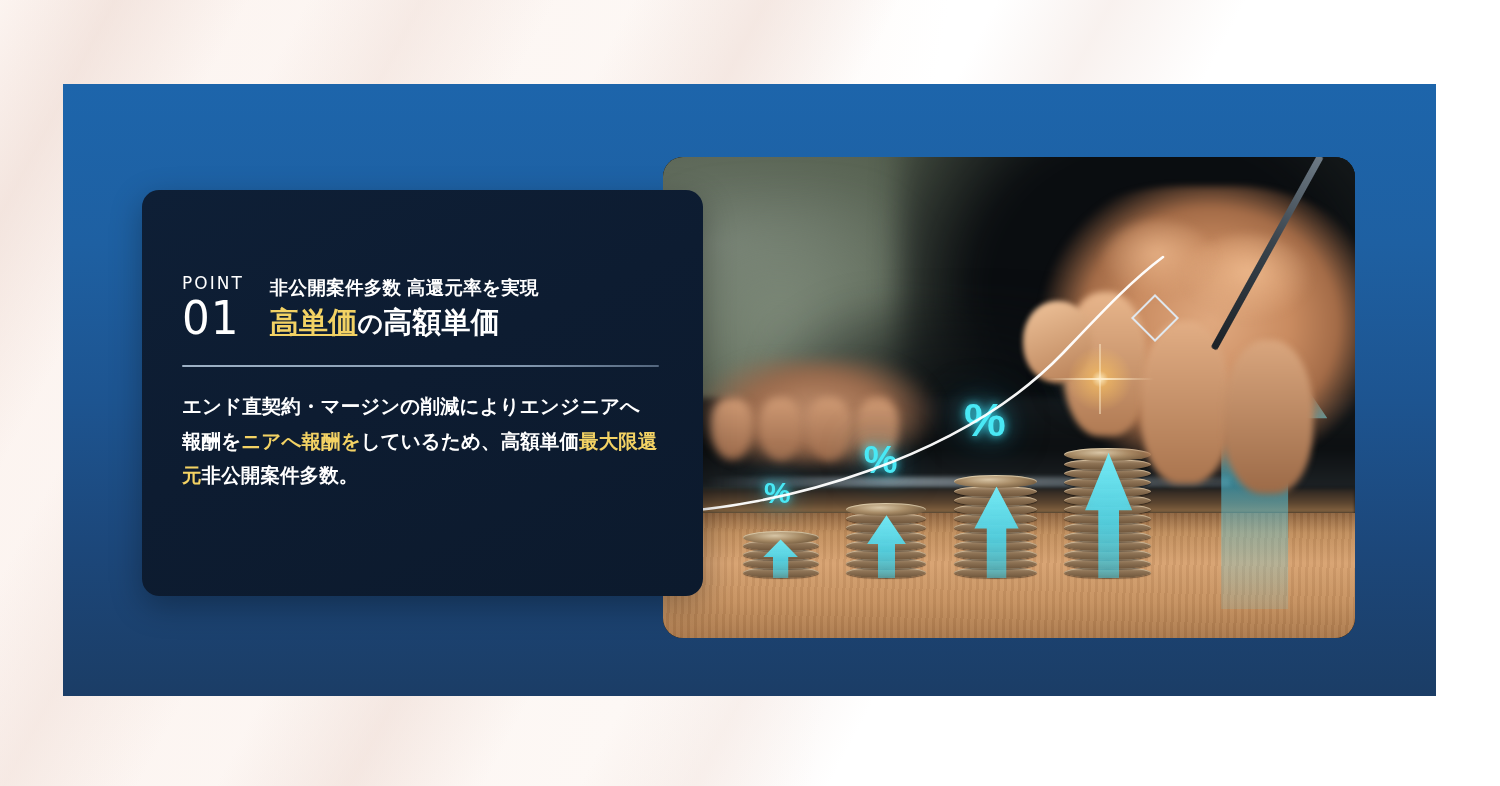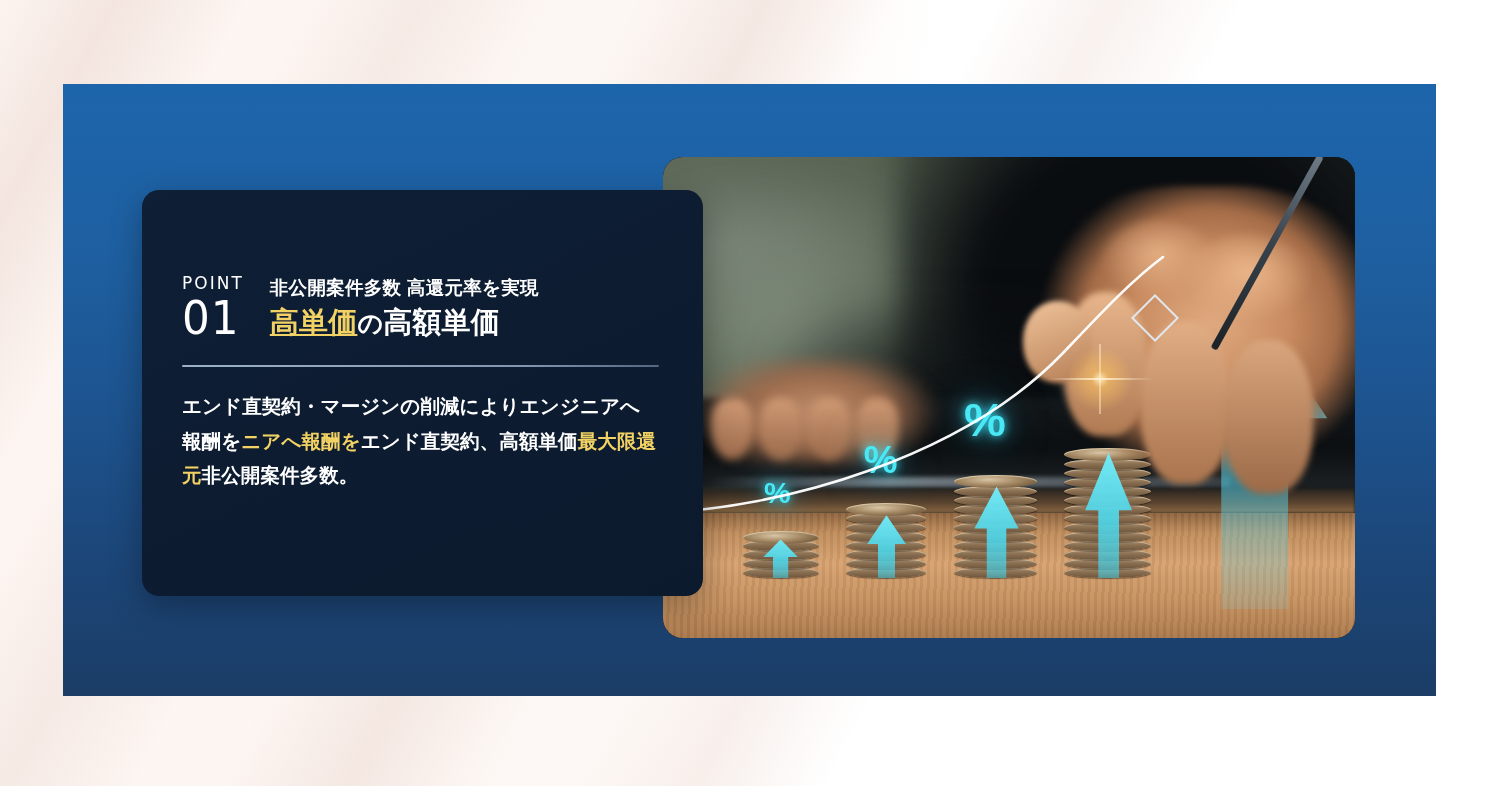--- a/index.html
+++ b/index.html
@@ -402,18 +402,18 @@
         </div>
 
         <div class="title-block">
           <div class="eyebrow">非公開案件多数 高還元率を実現</div>
           <h2 class="headline"><span class="hl-gold">高単価</span><span class="hl-no">の</span><span>高額単価</span></h2>
         </div>
       </div>
 
       <div class="divider"></div>
 
-      <p class="body-copy"><span>エンド直契約・マージンの削減によりエンジ</span><span>ニアへ報酬を</span><span class="gold">ニアへ報酬を</span><span>エンド直契約、</span><span>高額単価</span><span class="gold">最大限還元</span><span>非公開案件多数。</span></p>
+      <p class="body-copy"><span>エンド直契約・マージンの削減によりエンジ</span><span>ニアへ報酬を</span><span class="gold">ニアへ報酬を</span><span>しているため、</span><span>高額単価</span><span class="gold">最大限還元</span><span>非公開案件多数。</span></p>
 
     </div>
   </article>
 
 </section>
 
 </body></html>

